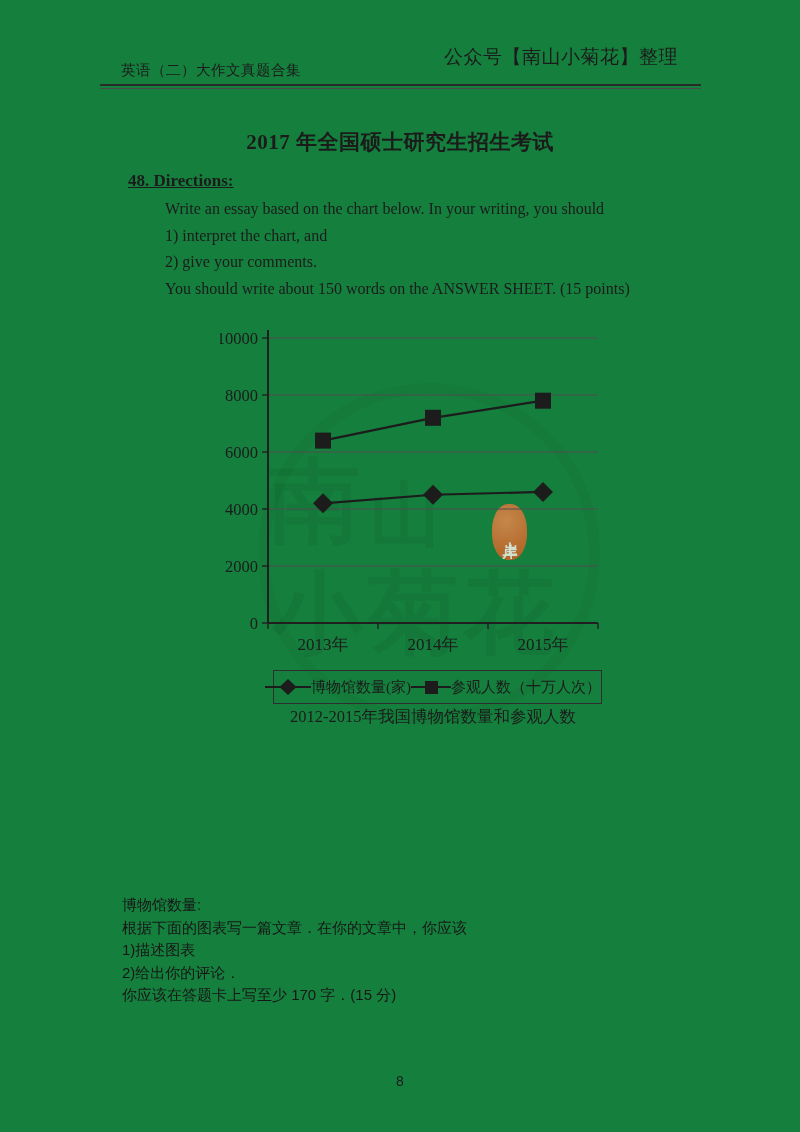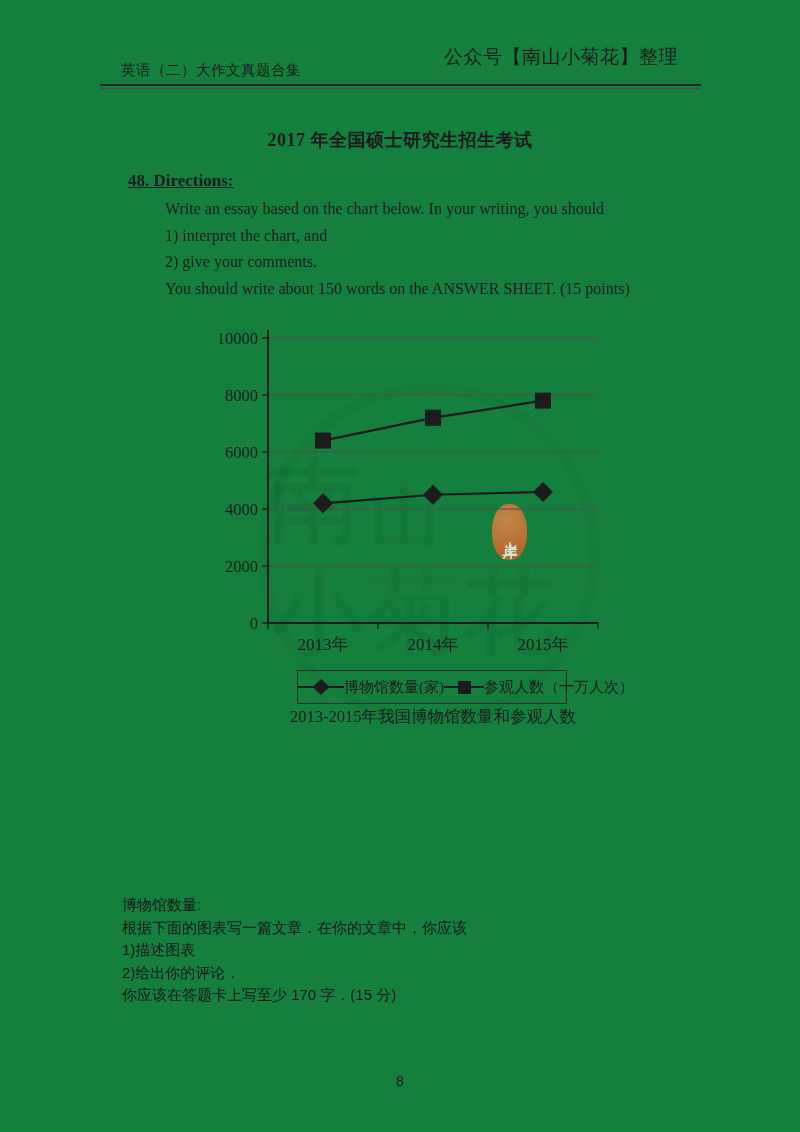--- a/index.html
+++ b/index.html
@@ -8,21 +8,21 @@
     background:#15803d; color:#1b1b1b; overflow:hidden;
     font-family:"Liberation Serif", serif;
   }
   
   .hdr-left{position:absolute; left:121px; top:61px; font-size:14.5px; letter-spacing:.5px;}
   .hdr-right{position:absolute; right:122px; top:44px; font-size:19px; letter-spacing:.5px;}
   .hdr-rule{position:absolute; left:100px; top:84px; width:601px; height:2px;
     border-top:2px solid #2a2a2a; border-bottom:1px solid #4a4a4a;}
   
   .title{position:absolute; left:0; right:0; top:128px; text-align:center;
-    font-size:18px; font-weight:bold; letter-spacing:.5px;}
+    font-size:21px; font-weight:bold; letter-spacing:.5px;}
   
   .dir-head{position:absolute; left:128px; top:171px; font-size:17px; font-weight:bold;text-decoration:underline;}
   .dir-body{position:absolute; left:165px; top:196px; width:480px; font-size:16px; line-height:26.6px;}
   
   .figure{position:absolute; left:220px; top:328px; width:400px; height:345px;}
   .figure svg{position:absolute; left:0; top:0; z-index:2;}
   
   .wm{position:absolute; inset:0; z-index:1; pointer-events:none;
     font-family:"DejaVu Sans", sans-serif; font-weight:bold; color:rgba(0,0,0,0.058);}
   .wm-ring{position:absolute; left:38px; top:55px; width:320px; height:320px;
@@ -32,23 +32,23 @@
   .wm-row2{position:absolute; left:36px; top:240px; font-size:90px; line-height:1; letter-spacing:6px; white-space:nowrap;margin-left:16px;}
   .wm-seal{position:absolute; left:272px; top:176px; width:35px; height:56px;
     background:radial-gradient(circle at 40% 30%, #f08a4f 0%, #e06a2e 60%, #d55c20 100%);
     border-radius:46%; opacity:.8; display:flex; align-items:center; justify-content:center;}
   .wm-seal span{writing-mode:vertical-rl; text-orientation:upright; color:rgba(255,255,255,.95);
     font-size:15px; font-weight:bold; letter-spacing:2px; line-height:1;}
   
   .tick-label{font-family:"Liberation Serif", serif; font-size:16.5px; fill:#1b1b1b;}
   .cat-label{font-family:"Liberation Serif", serif; font-size:17px; fill:#1b1b1b;}
   
-  .legend{position:absolute; left:273px; top:670px; width:270px; height:34px; box-sizing:border-box;
-    border:1.5px solid #2e2e2e; display:flex; align-items:center; justify-content:space-between; z-index:3;
-    font-size:15px; white-space:nowrap;margin-left:24px;}
+  .legend{position:absolute; left:273px; top:670px; width:329px; height:34px; box-sizing:border-box;
+    border:1.5px solid #2e2e2e; display:flex; align-items:center; justify-content:flex-end; z-index:3;
+    font-size:15px; white-space:nowrap;}
   .lg-item{display:inline-flex; align-items:center;}
   .lg-glyph{flex:0 0 auto;}
   .lg-glyph line{stroke:#1c1c1c; stroke-width:2.2;}
   .lg-glyph path,.lg-glyph rect{fill:#1c1c1c;}
   .caption{position:absolute; left:233px; top:706px; width:400px; text-align:center; font-size:16.5px; z-index:3;}
   
   .trans{position:absolute; left:122px; top:894px; font-size:15px; line-height:22.5px;
     font-family:"Liberation Sans", sans-serif; color:#161616;}
   
   .pageno{position:absolute; left:0; right:0; top:1073px; text-align:center;
@@ -130,21 +130,21 @@
       <span>博物馆数量(家)</span>
     </span>
     <span class="lg-item">
       <svg class="lg-glyph" width="40" height="16" viewBox="0 0 40 16">
         <line x1="0" y1="8" x2="40" y2="8"></line>
         <rect x="14" y="2" width="13" height="13"></rect>
       </svg>
       <span>参观人数（十万人次）</span>
     </span>
   </div>
-  <div class="caption">2013-2015年我国博物馆数量和参观人数</div>
+  <div class="caption">2012-2015年我国博物馆数量和参观人数</div>
 
   <div class="trans">
     <div>博物馆数量:</div>
     <div>根据下面的图表写一篇文章．在你的文章中，你应该</div>
     <div>1)描述图表</div>
     <div>2)给出你的评论．</div>
     <div>你应该在答题卡上写至少 170 字．(15 分)</div>
   </div>
 
   <div class="pageno">8</div>

